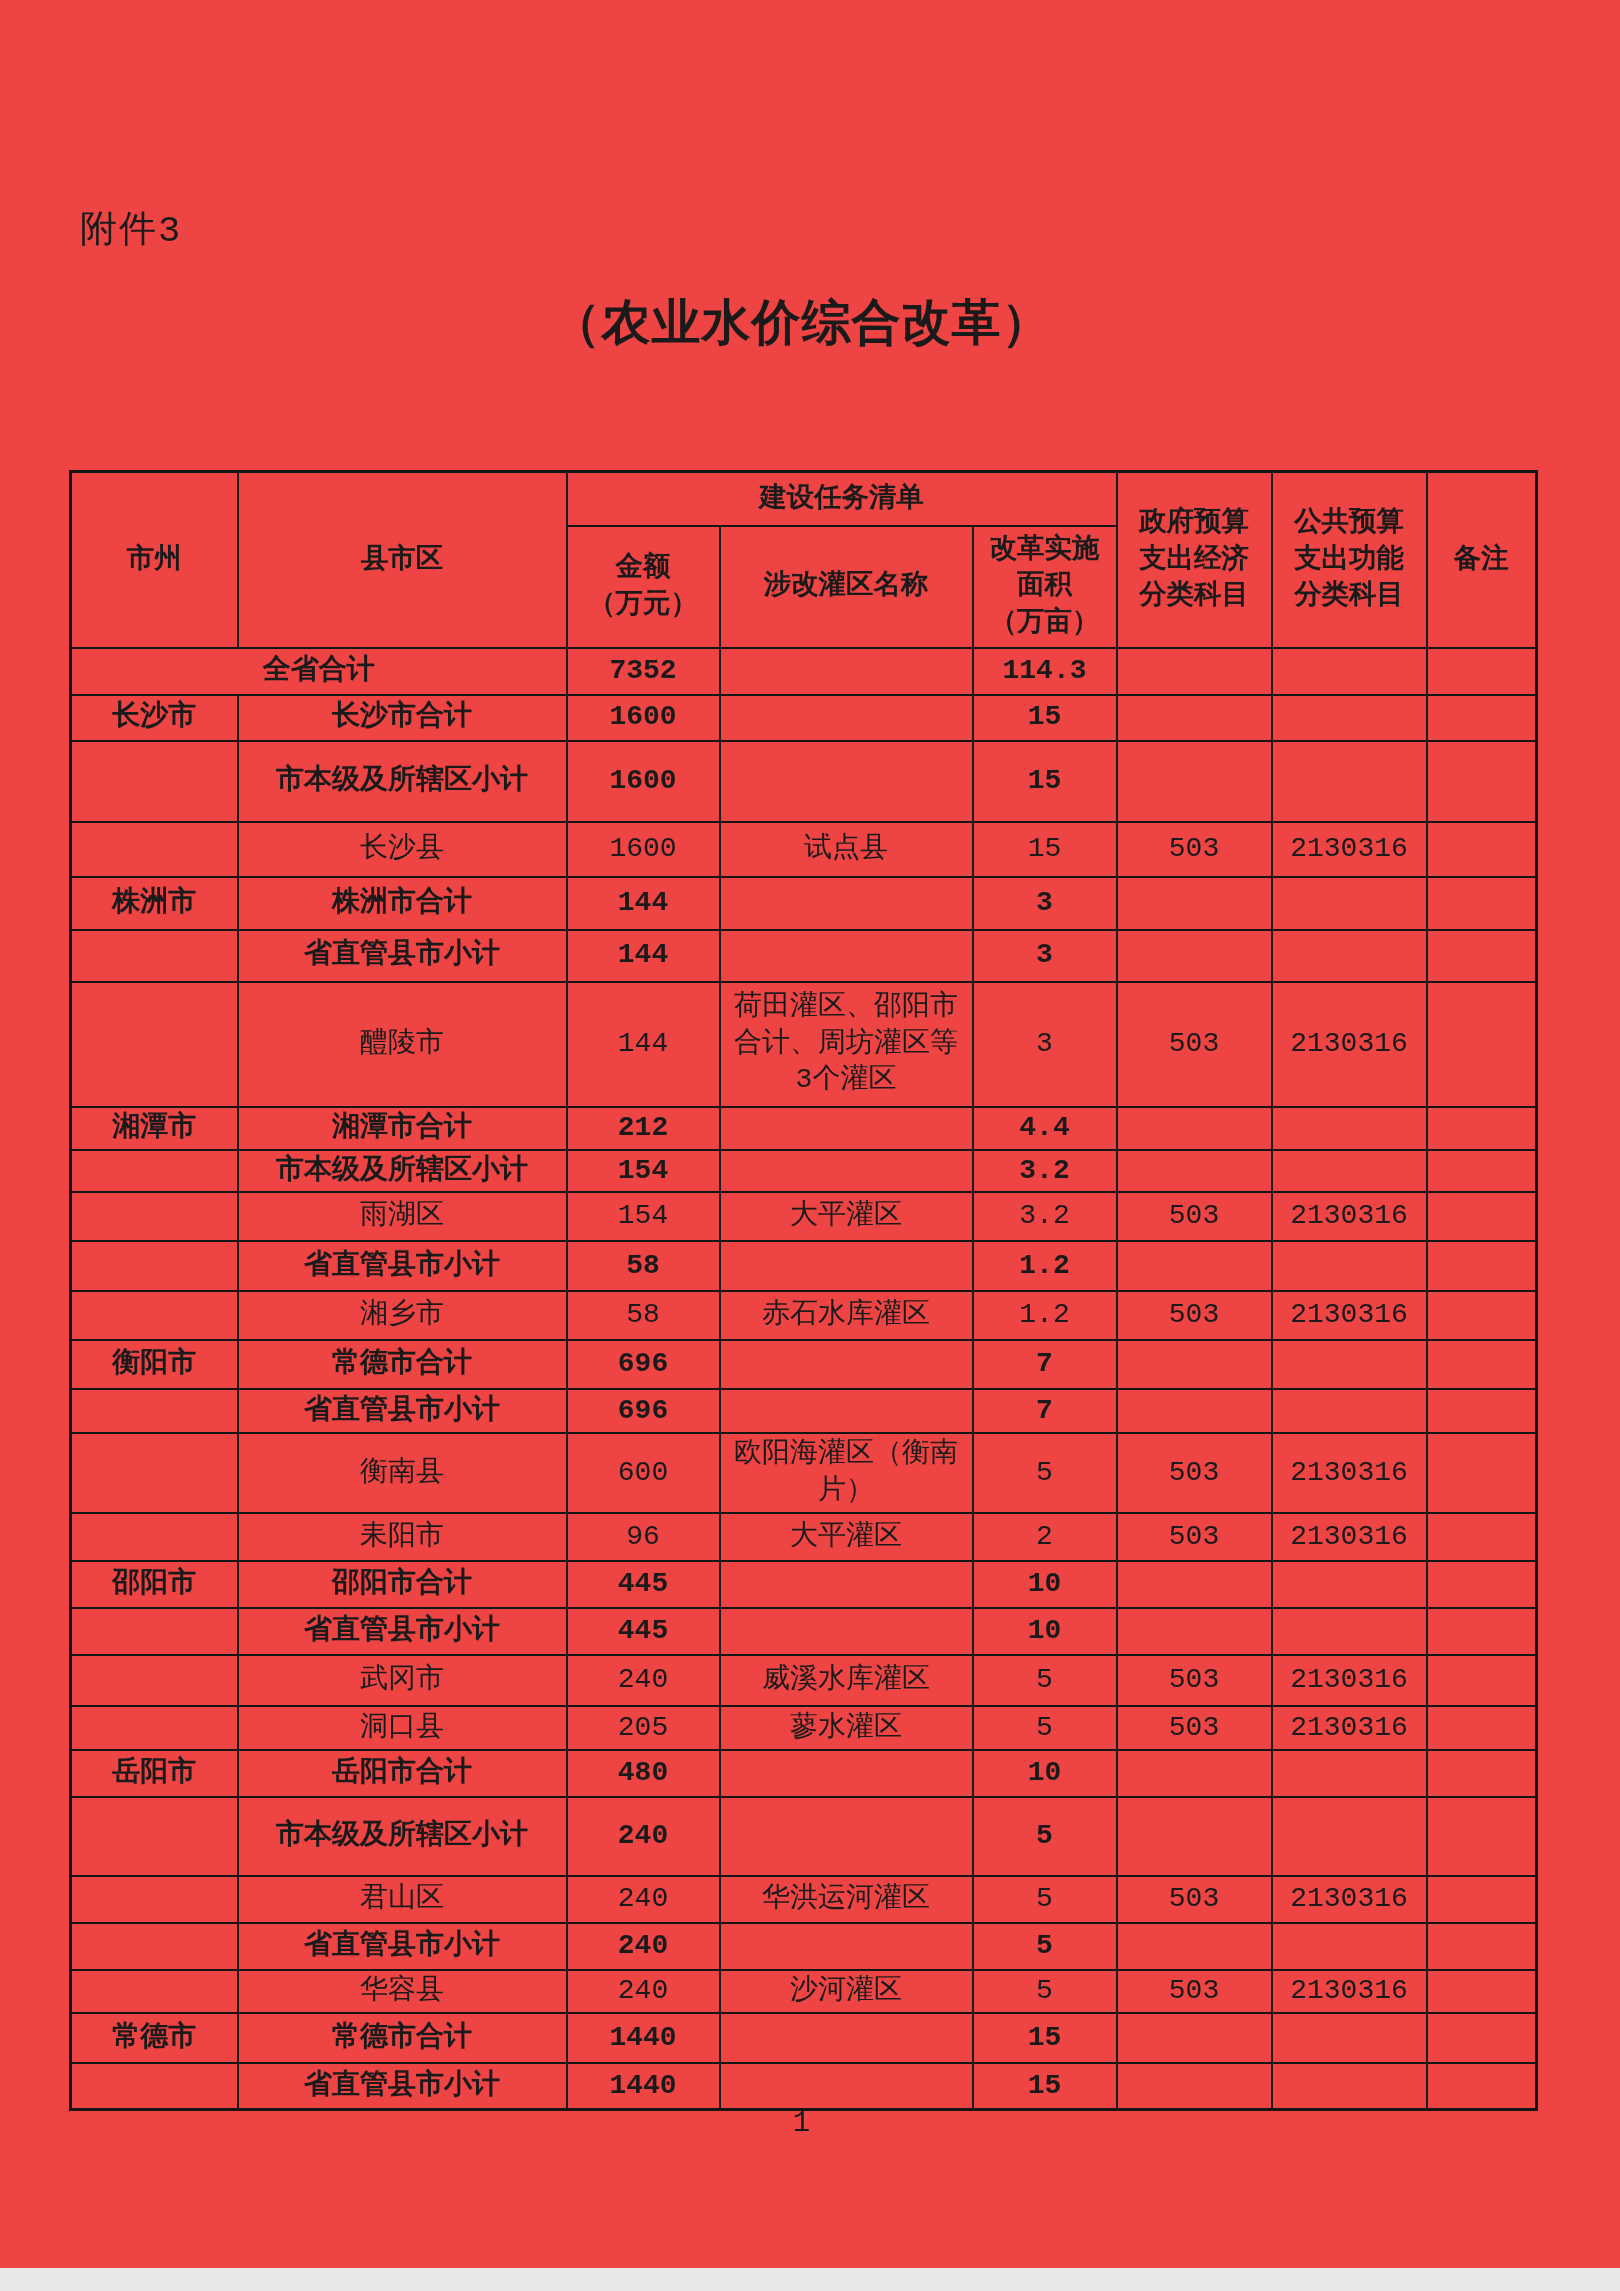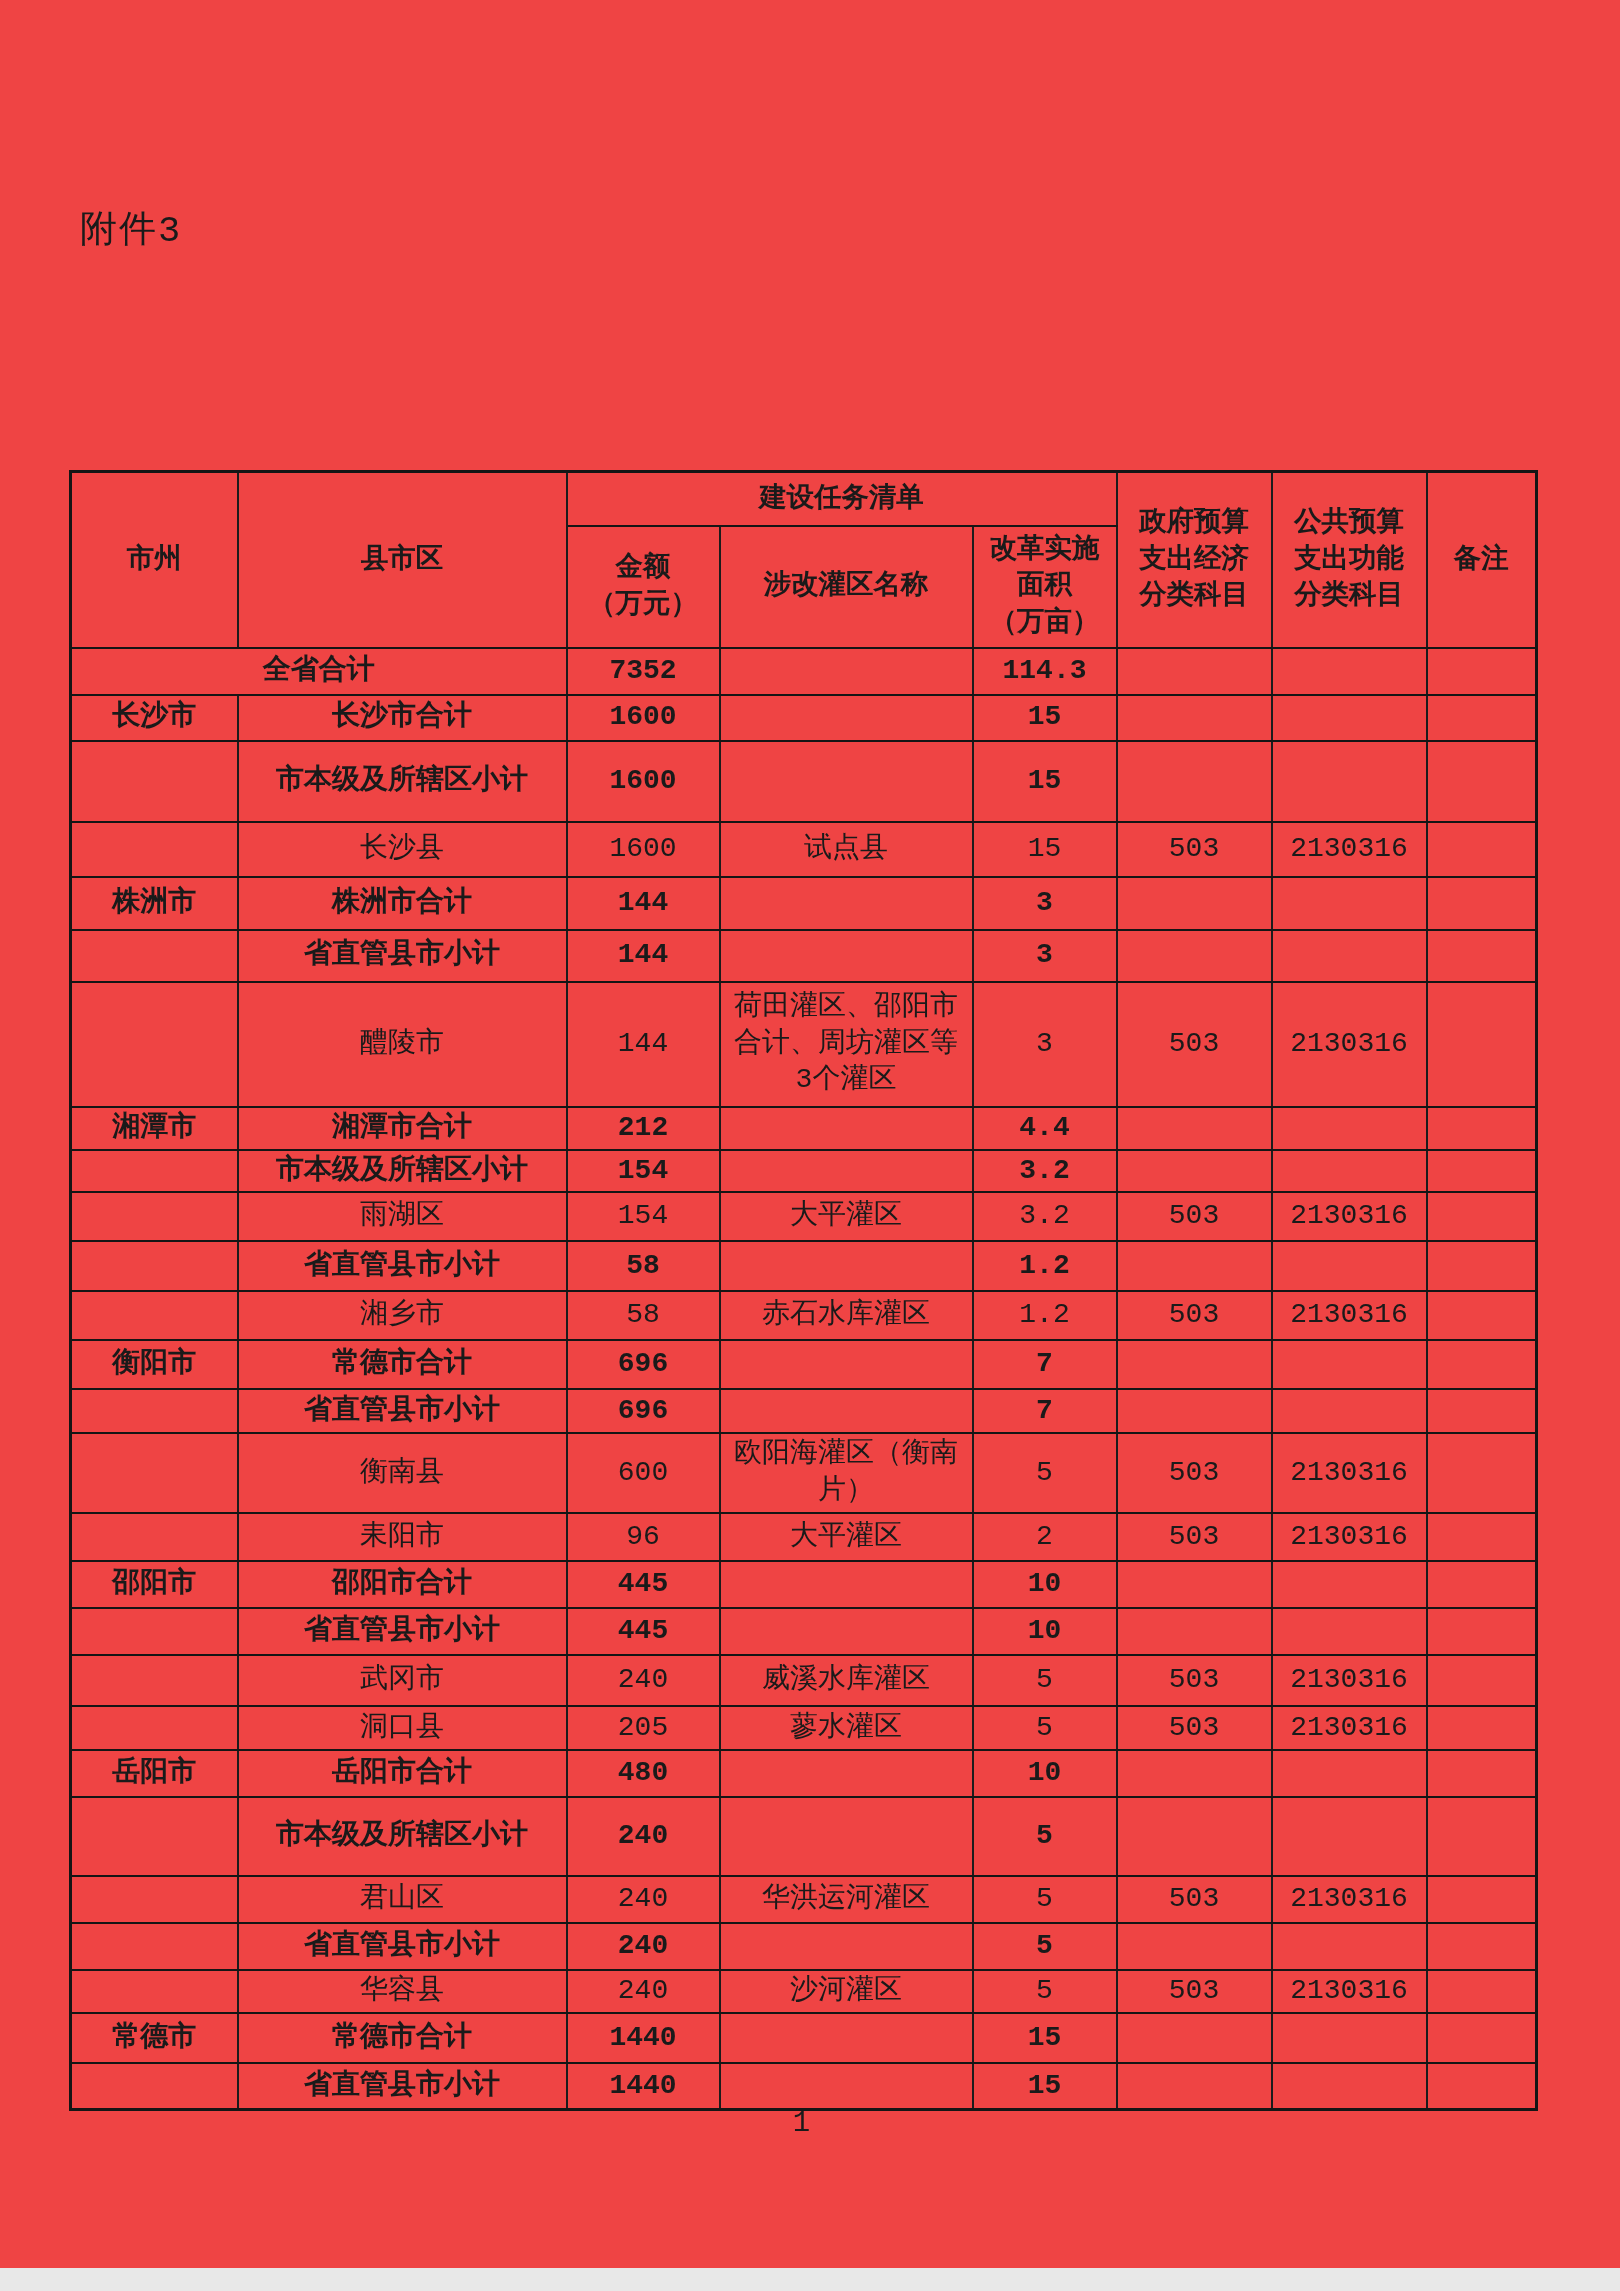--- a/index.html
+++ b/index.html
@@ -74,20 +74,21 @@
   }
 </style>
 </head>
 <body>
 
 <div class="page">
 
   <div class="attachment">附件3</div>
 
   <div class="doc-title">
+    <div>（农业水价综合改革）</div>
   </div>
 
   <table class="fund">
     <colgroup>
       <col style="width:167px">
       <col style="width:329px">
       <col style="width:153px">
       <col style="width:253px">
       <col style="width:144px">
       <col style="width:155px">

